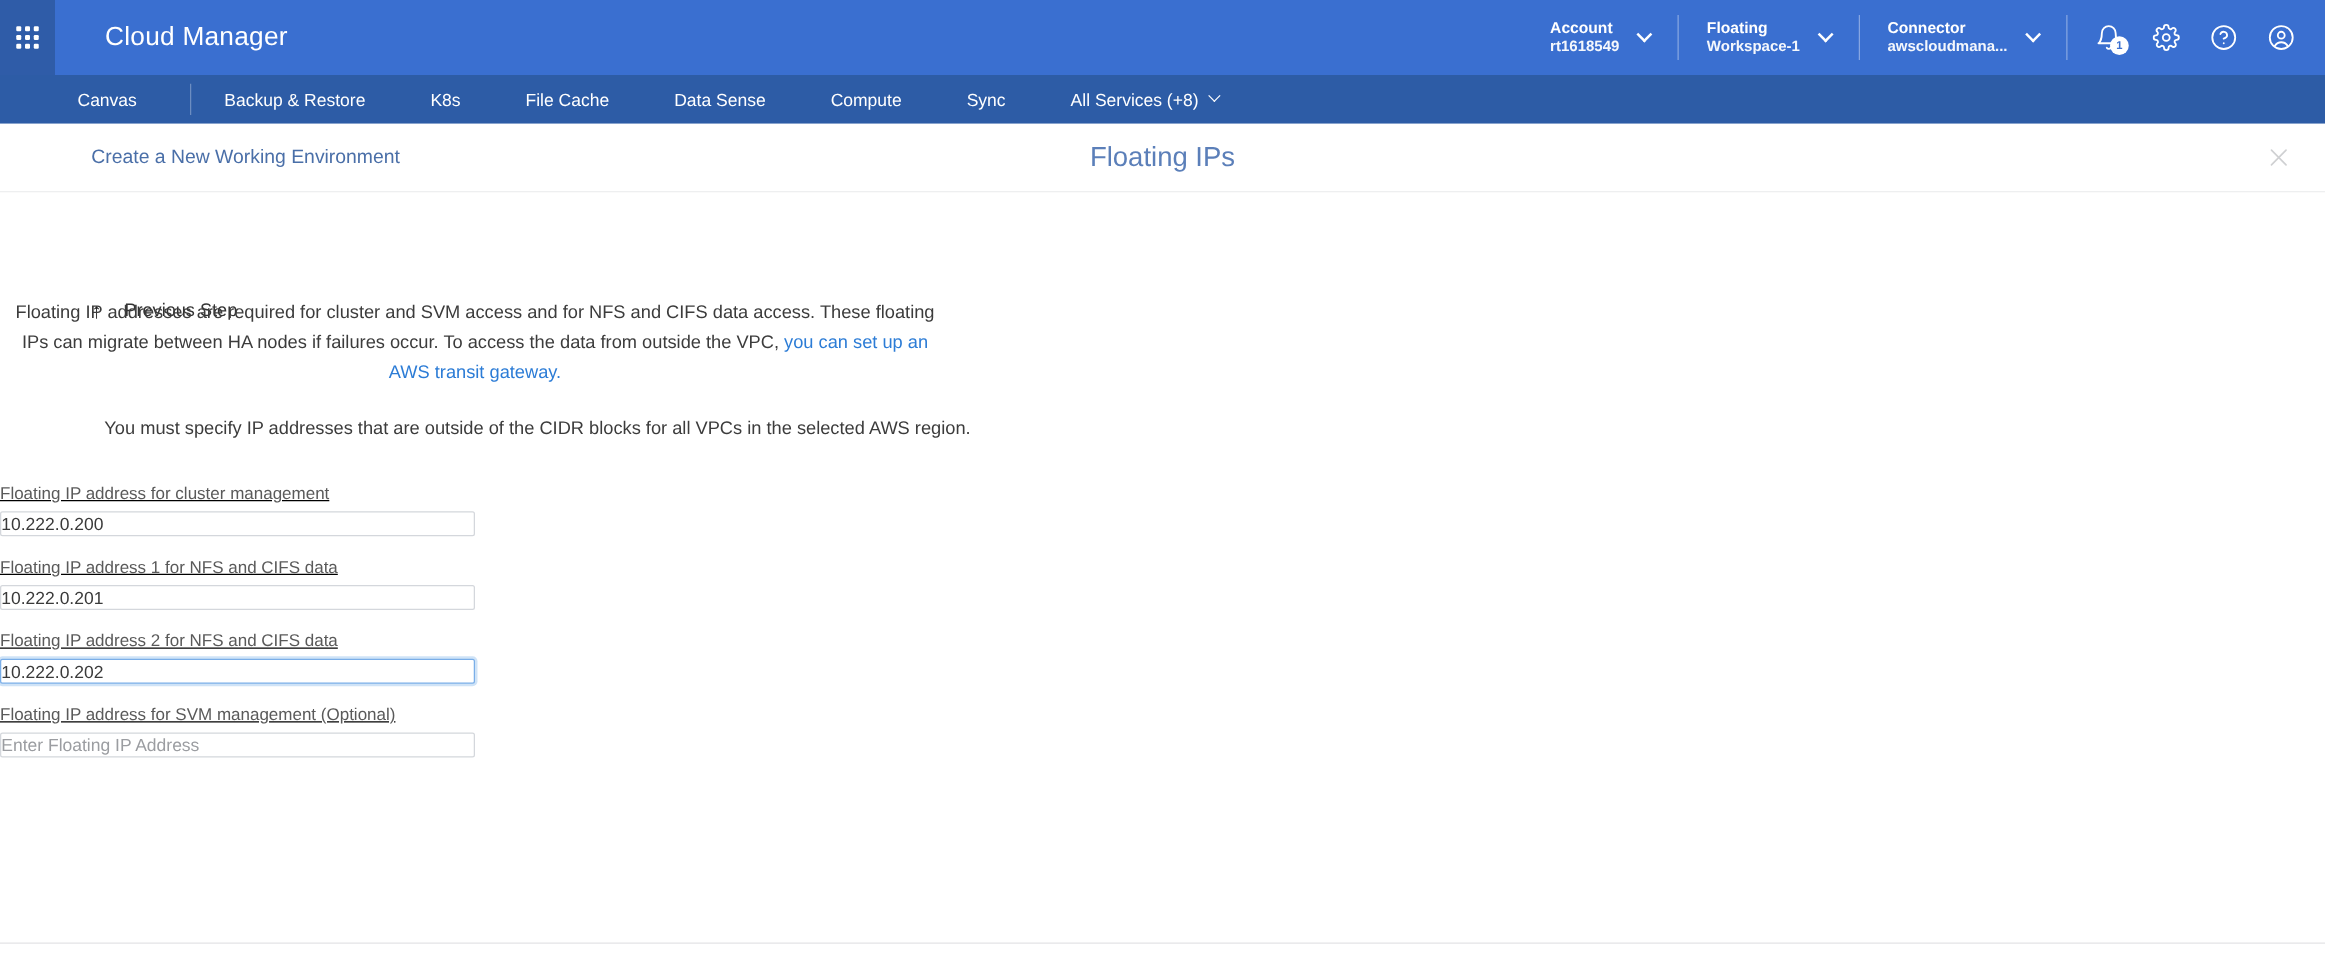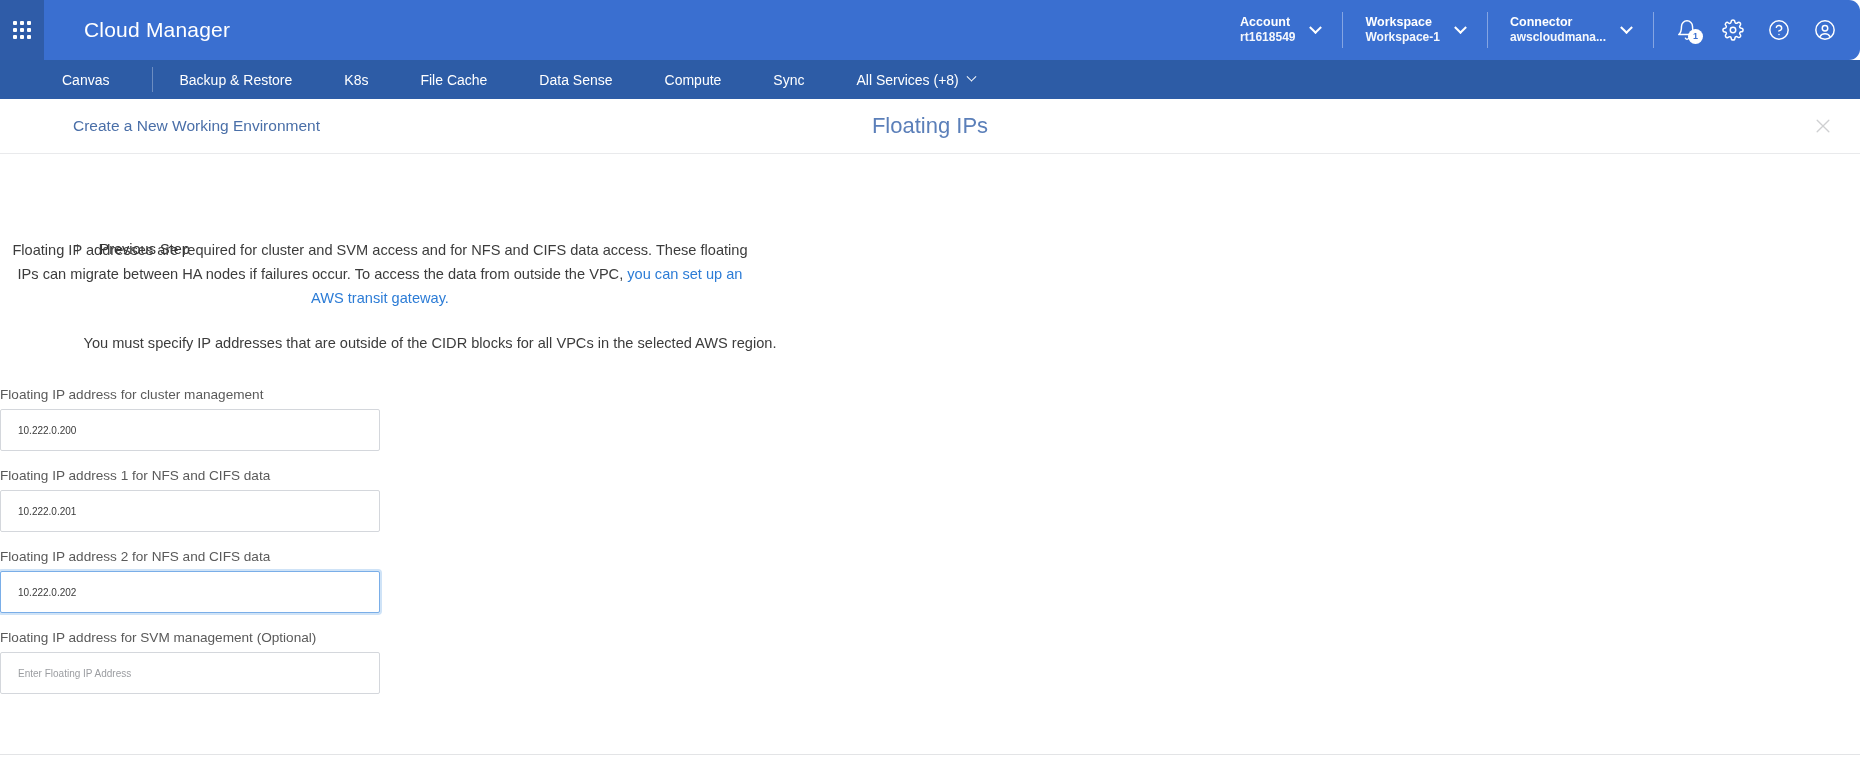--- a/index.html
+++ b/index.html
@@ -11,21 +11,20 @@
   }
 
   
   .topbar {
     height: 60px;
     background: #3a6fd0;
     display: flex;
     align-items: center;
     color: #ffffff;
     position: relative;
-    border-radius: 11px;
   }
   .apps-launcher {
     width: 44px; height: 60px;
     background: #2f5ca8;
     display: flex; align-items: center; justify-content: center;
     cursor: pointer;
     flex: 0 0 44px;
   }
   .apps-grid {
     display: grid;
@@ -199,38 +198,38 @@
     font-size: 14.6px;
     line-height: 24px;
     color: #3c3c3c;
     margin-top: 21px;
   }
 
   .form {
     margin-top: 32px;
     width: 380px;
   }
-  .field { margin-bottom: 17px; }
+  .field { margin-bottom: 17px; text-decoration: underline; }
   .field:last-child { margin-bottom: 0; }
   .field-label {
     font-size: 13.6px;
     color: #5a5a5a;
     margin-bottom: 7px;
     display: block;
   }
   .field-input {
     width: 380px;
-    height: 42px;
+    height: 20px;
     border: 1px solid #d4d7dc;
     border-radius: 2px;
     background: #fff;
     font-family: "Liberation Sans", sans-serif;
-    font-size: 10px;
+    font-size: 14px;
     color: #3a3a3a;
-    padding: 0 17px;
+    padding: 0 0;
     outline: none;
   }
   .field-input::placeholder { color: #9b9da1; }
   .field-input.focused {
     border: 1px solid #7aaee8;
     box-shadow: 0 0 0 2px #cfe3f7;
   }
 
   
   .footer {
@@ -269,21 +268,21 @@
       <div class="ctx-text">
         <div class="ctx-label">Account</div>
         <div class="ctx-value">rt1618549</div>
       </div>
       <span class="caret"></span>
     </div>
     <div class="ctx-sep"></div>
 
     <div class="ctx-group">
       <div class="ctx-text">
-        <div class="ctx-label">Workspace</div>
+        <div class="ctx-label">Floating</div>
         <div class="ctx-value">Workspace-1</div>
       </div>
       <span class="caret"></span>
     </div>
     <div class="ctx-sep"></div>
 
     <div class="ctx-group">
       <div class="ctx-text">
         <div class="ctx-label">Connector</div>
         <div class="ctx-value">awscloudmana...</div>

